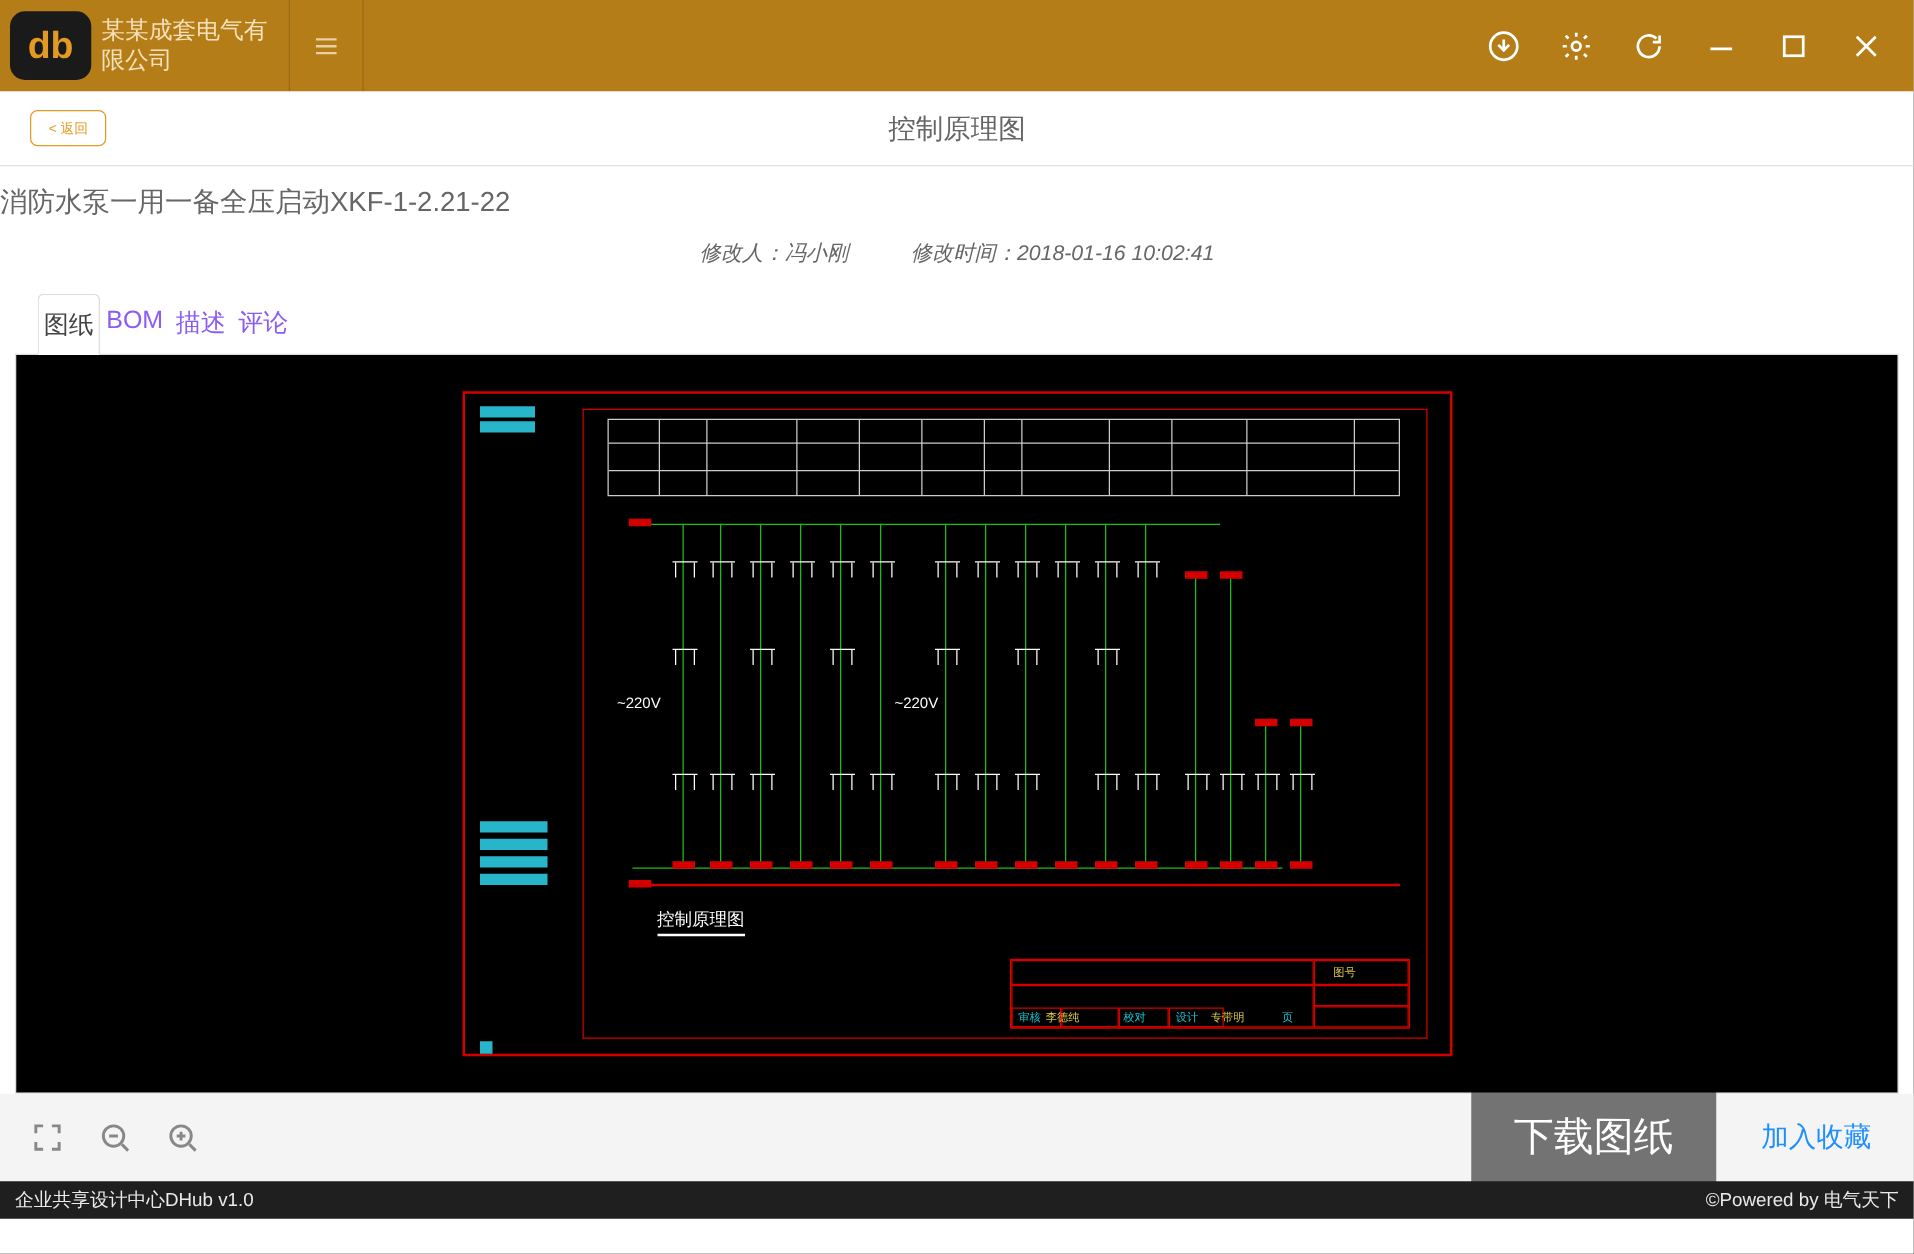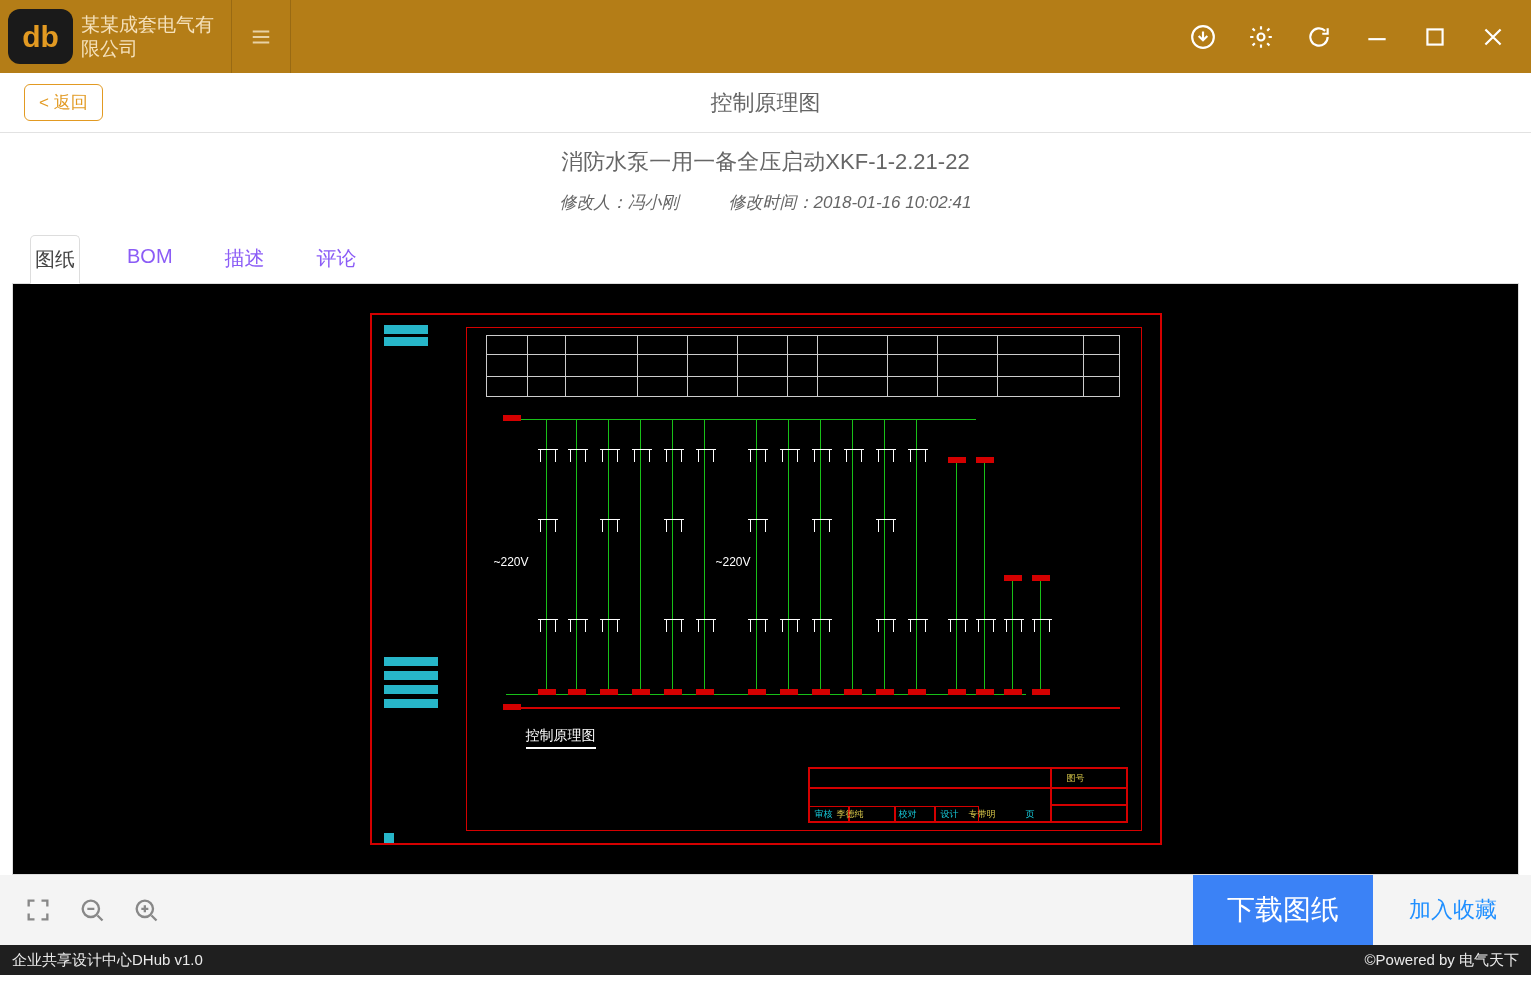--- a/index.html
+++ b/index.html
@@ -70,54 +70,53 @@
   border-bottom: 1px solid #e2e2e2;
   display: flex;
   align-items: center;
   padding: 0 24px;
   position: relative;
 }
 .back-btn {
   border: 1.5px solid #e29a22;
   color: #e29a22;
   border-radius: 6px;
-  font-size: 17px;
+  font-size: 11px;
   padding: 6px 14px;
   background: #fff;
   cursor: pointer;
 }
 .page-title-center {
   position: absolute;
   left: 0; right: 0;
   text-align: center;
   font-size: 22px;
   color: #666;
   pointer-events: none;
 }
 
 
 .plan-header {
-  text-align: center;
+  text-align: left;
   padding: 14px 0 8px;
 }
 .plan-title { font-size: 22px; color: #666; }
 .plan-meta {
   margin-top: 14px;
   font-size: 17px;
   color: #666;
   display: flex;
   justify-content: center;
   gap: 50px;
   font-style: italic;
 }
 
 
 .tabs {
   display: flex;
-  gap: 42px;
   padding: 0 30px;
   border-bottom: 0;
   margin-top: 12px;
 }
 .tab {
   font-size: 20px;
   color: #8b5cf6;
   padding: 10px 4px;
   cursor: pointer;
   border: 1px solid transparent;
@@ -213,21 +212,21 @@
   display: flex;
   align-items: center;
   padding: 0 24px;
   background: #f4f4f4;
   gap: 26px;
 }
 .tool-icon { color:#888; cursor:pointer; display:flex;align-items:center;justify-content:center; }
 .tool-icon svg { width:28px;height:28px; stroke:#888; fill:none; stroke-width:2; }
 .action-bar .spacer{flex:1;}
 .download-btn {
-  background:#3b82f6; color:#fff; font-size:28px;
+  background:#737373; color:#fff; font-size:32px;
   padding: 16px 34px; border:none; cursor:pointer;
 }
 .fav-link { color:#1f8fff; font-size:22px; cursor:pointer; padding:0 10px;}
 
 
 .footer {
   height: 30px;
   background: #1f1f1f;
   color:#eaeaea;
   font-size:15px;

